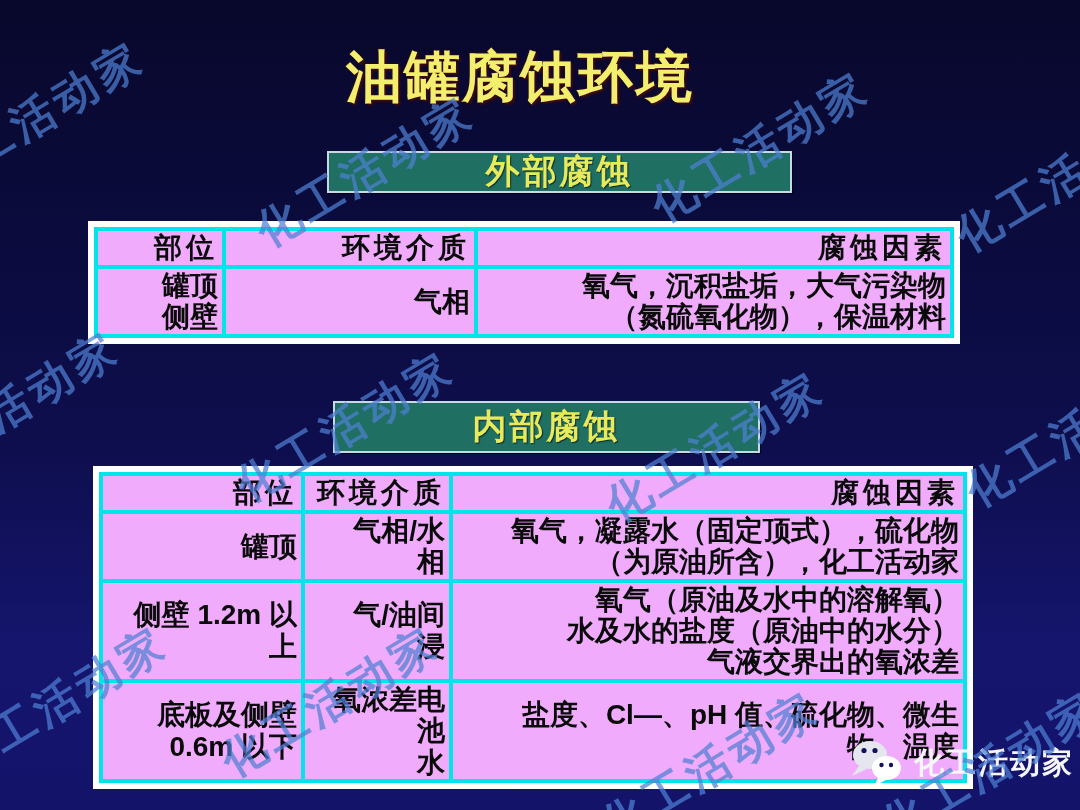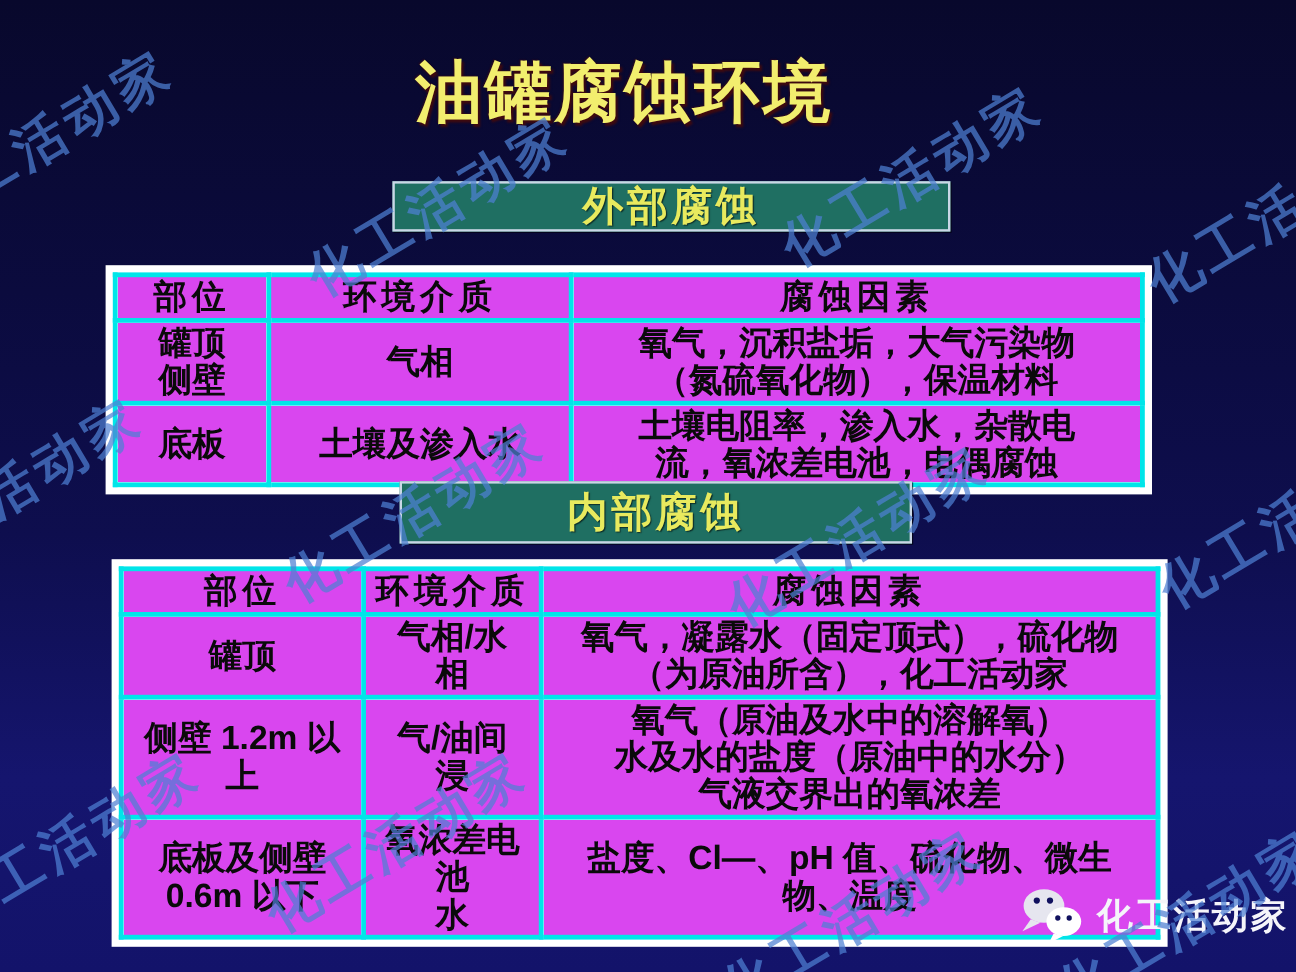--- a/index.html
+++ b/index.html
@@ -35,22 +35,22 @@
   
   .tblwrap{
     position:absolute;background:#ffffff;padding:6px;box-sizing:border-box;
   }
   .tbl1{left:88px;top:221px;width:872px;}
   .tbl2{left:93px;top:466px;width:880px;}
   .tblwrap table{
     border-collapse:collapse;width:100%;table-layout:fixed;
   }
   .tblwrap td{
-    border:4px solid #00e5e9;background:#d946ef;
-    text-align:center;vertical-align:middle;
+    border:4px solid #00e5e9;background:#f0abfc;
+    text-align:right;vertical-align:middle;
     font-weight:bold;color:#0a0a0a;
     font-size:28px;line-height:1.12;
     white-space:pre-line;padding:1px 4px;overflow:hidden;
   }
   .tbl1 .c1{width:128px;} .tbl1 .c2{width:252px;}
   .tbl2 .c1{width:202px;} .tbl2 .c2{width:148px;}
   .hrow td{height:32px;font-size:28px;letter-spacing:4px;}
   .tbl1 .r1 td{height:58px;}
   .tbl1 .r2 td{height:56px;}
   .tbl2 .r1 td{height:56px;}
@@ -96,26 +96,20 @@
           <td>部位</td>
           <td>环境介质</td>
           <td>腐蚀因素</td>
         </tr>
         <tr class="r1">
           <td>罐顶
 侧壁</td>
           <td>气相</td>
           <td>氧气，沉积盐垢，大气污染物
 （氮硫氧化物），保温材料</td>
-        </tr>
-        <tr class="r2">
-          <td>底板</td>
-          <td>土壤及渗入水</td>
-          <td>土壤电阻率，渗入水，杂散电
-流，氧浓差电池，电偶腐蚀</td>
         </tr>
       </tbody>
     </table>
   </div>
 
   <div class="banner banner2">
     <span class="banner-text">内部腐蚀</span>
   </div>
 
   <div class="tblwrap tbl2">

